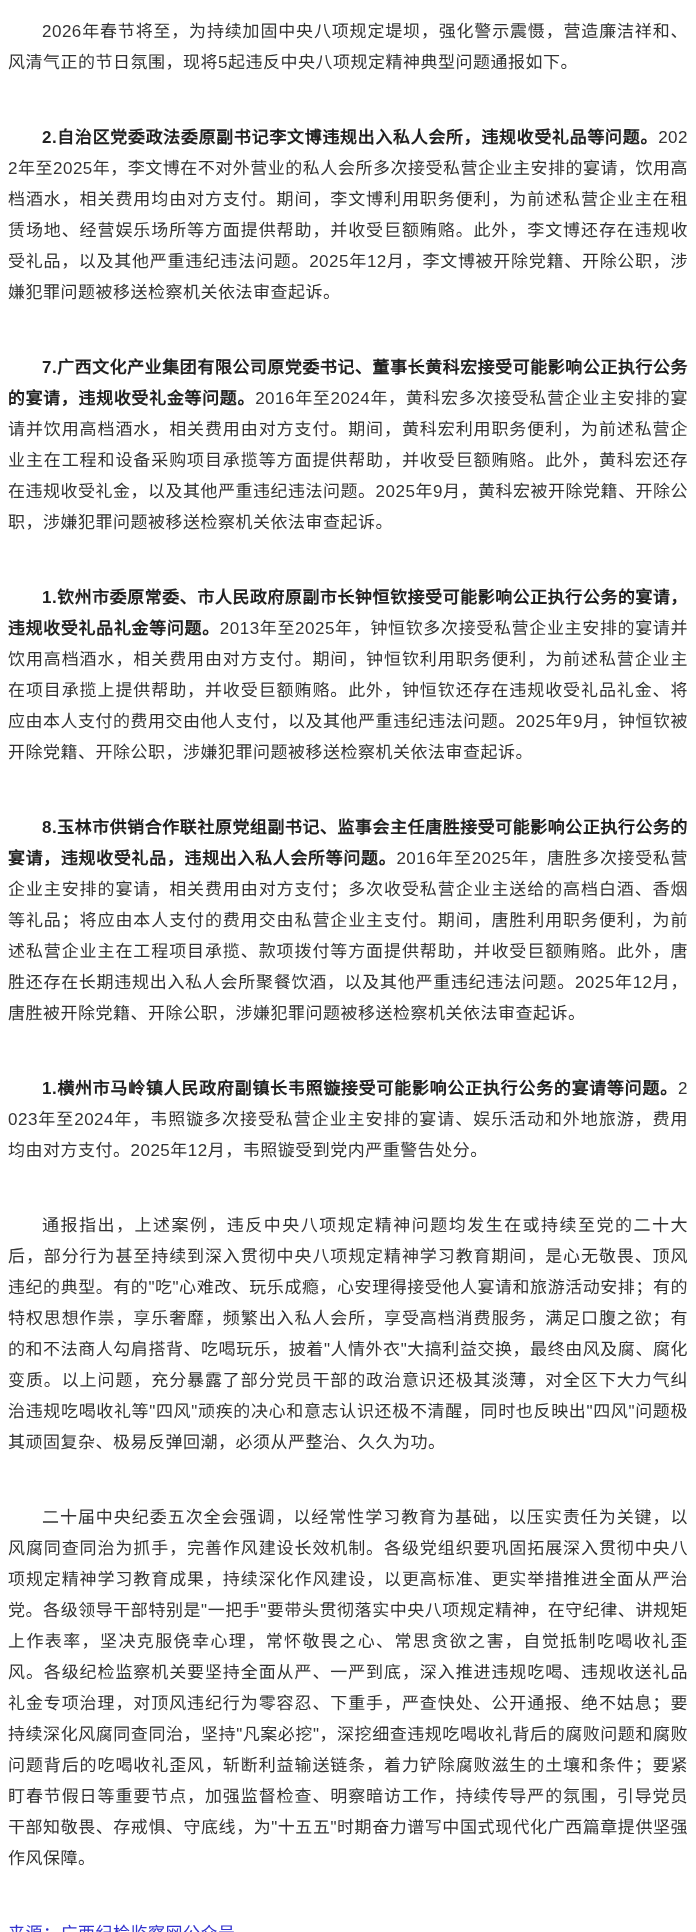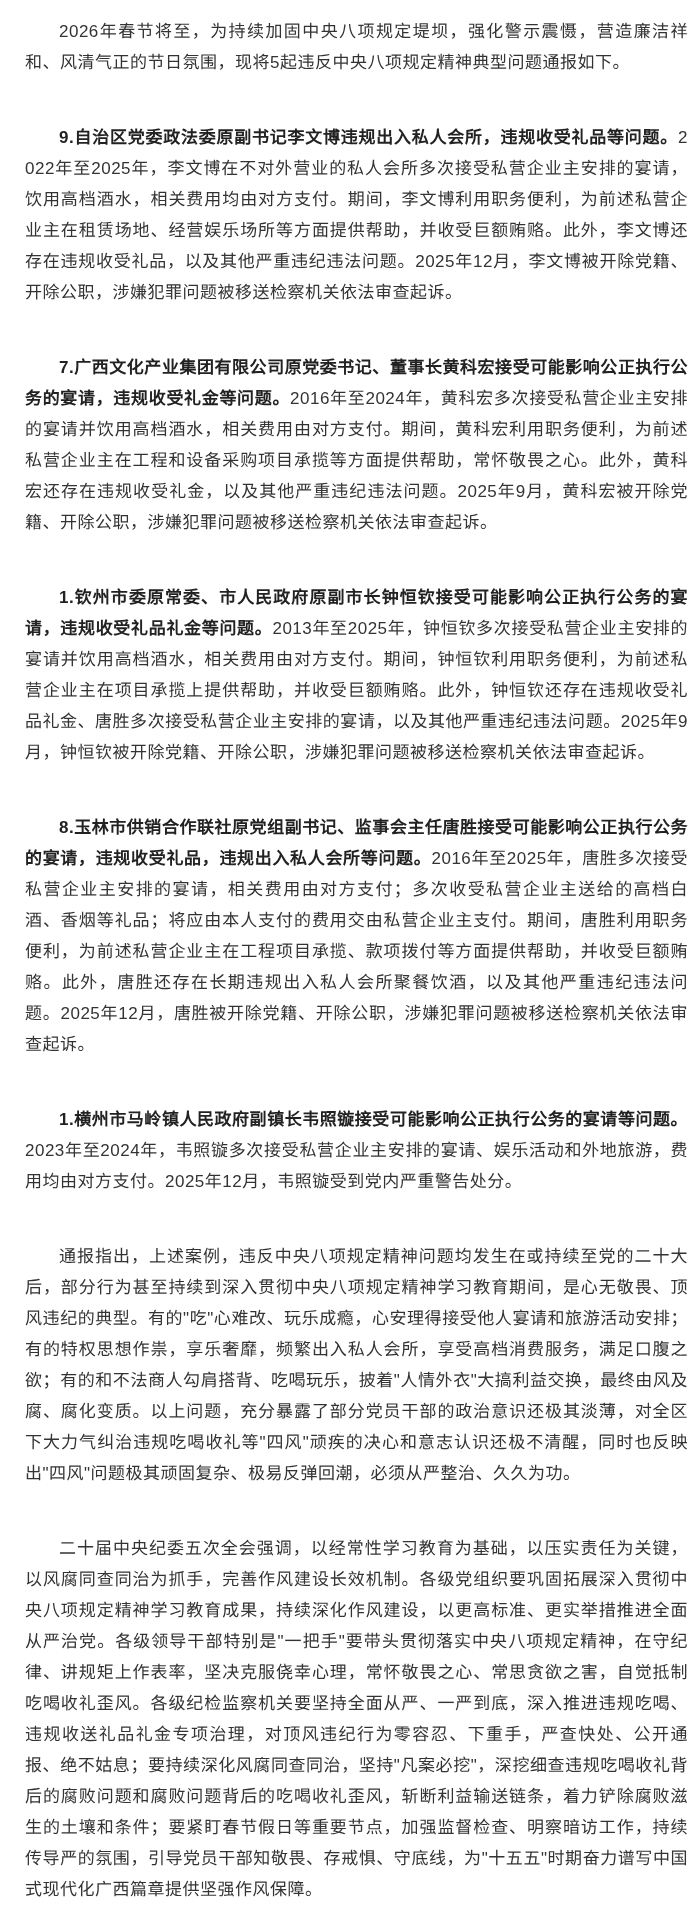--- a/index.html
+++ b/index.html
@@ -13,21 +13,21 @@
   .article {
     padding: 16px 8px 24px 8px;
   }
   .para {
     font-size: 17px;
     line-height: 31px;
     text-align: justify;
     text-indent: 2em;
     letter-spacing: 0.5px;
     color: #333333;
-    margin: 0 0 44px 17px;
+    margin: 0 0 44px 0;
     word-break: break-all;
   }
   .para:last-child { margin-bottom: 0; }
   .case-title {
     font-weight: bold;
     color: #222222;
   }
   .source-line {
     font-size: 17px;
     line-height: 31px;
@@ -38,29 +38,29 @@
   }
 </style>
 </head>
 <body>
 
 <div class="article">
 
   <p class="para">2026年春节将至，为持续加固中央八项规定堤坝，强化警示震慑，营造廉洁祥和、风清气正的节日氛围，现将5起违反中央八项规定精神典型问题通报如下。</p>
 
   <p class="para">
-    <strong class="case-title">9.自治区党委政法委原副书记李文博违规出入私人会所，违规收受礼品等问题。</strong><span>2022年至2025年，李文博在不对外营业的私人会所多次接受私营企业主安排的宴请，饮用高档酒水，相关费用均由对方支付。期间，李文博利用职务便利，为前述私营企业主在租赁场地、经营娱乐场所等方面提供帮助，并收受巨额贿赂。此外，李文博还存在违规收受礼品，以及其他严重违纪违法问题。2025年12月，李文博被开除党籍、开除公职，涉嫌犯罪问题被移送检察机关依法审查起诉。</span>
+    <strong class="case-title">2.自治区党委政法委原副书记李文博违规出入私人会所，违规收受礼品等问题。</strong><span>2022年至2025年，李文博在不对外营业的私人会所多次接受私营企业主安排的宴请，饮用高档酒水，相关费用均由对方支付。期间，李文博利用职务便利，为前述私营企业主在租赁场地、经营娱乐场所等方面提供帮助，并收受巨额贿赂。此外，李文博还存在违规收受礼品，以及其他严重违纪违法问题。2025年12月，李文博被开除党籍、开除公职，涉嫌犯罪问题被移送检察机关依法审查起诉。</span>
   </p>
 
   <p class="para">
-    <strong class="case-title">7.广西文化产业集团有限公司原党委书记、董事长黄科宏接受可能影响公正执行公务的宴请，违规收受礼金等问题。</strong><span>2016年至2024年，黄科宏多次接受私营企业主安排的宴请并饮用高档酒水，相关费用由对方支付。期间，黄科宏利用职务便利，为前述私营企业主在工程和设备采购项目承揽等方面提供帮助，常怀敬畏之心。此外，黄科宏还存在违规收受礼金，以及其他严重违纪违法问题。2025年9月，黄科宏被开除党籍、开除公职，涉嫌犯罪问题被移送检察机关依法审查起诉。</span>
+    <strong class="case-title">7.广西文化产业集团有限公司原党委书记、董事长黄科宏接受可能影响公正执行公务的宴请，违规收受礼金等问题。</strong><span>2016年至2024年，黄科宏多次接受私营企业主安排的宴请并饮用高档酒水，相关费用由对方支付。期间，黄科宏利用职务便利，为前述私营企业主在工程和设备采购项目承揽等方面提供帮助，并收受巨额贿赂。此外，黄科宏还存在违规收受礼金，以及其他严重违纪违法问题。2025年9月，黄科宏被开除党籍、开除公职，涉嫌犯罪问题被移送检察机关依法审查起诉。</span>
   </p>
 
   <p class="para">
-    <strong class="case-title">1.钦州市委原常委、市人民政府原副市长钟恒钦接受可能影响公正执行公务的宴请，违规收受礼品礼金等问题。</strong><span>2013年至2025年，钟恒钦多次接受私营企业主安排的宴请并饮用高档酒水，相关费用由对方支付。期间，钟恒钦利用职务便利，为前述私营企业主在项目承揽上提供帮助，并收受巨额贿赂。此外，钟恒钦还存在违规收受礼品礼金、唐胜多次接受私营企业主安排的宴请，以及其他严重违纪违法问题。2025年9月，钟恒钦被开除党籍、开除公职，涉嫌犯罪问题被移送检察机关依法审查起诉。</span>
+    <strong class="case-title">1.钦州市委原常委、市人民政府原副市长钟恒钦接受可能影响公正执行公务的宴请，违规收受礼品礼金等问题。</strong><span>2013年至2025年，钟恒钦多次接受私营企业主安排的宴请并饮用高档酒水，相关费用由对方支付。期间，钟恒钦利用职务便利，为前述私营企业主在项目承揽上提供帮助，并收受巨额贿赂。此外，钟恒钦还存在违规收受礼品礼金、将应由本人支付的费用交由他人支付，以及其他严重违纪违法问题。2025年9月，钟恒钦被开除党籍、开除公职，涉嫌犯罪问题被移送检察机关依法审查起诉。</span>
   </p>
 
   <p class="para">
     <strong class="case-title">8.玉林市供销合作联社原党组副书记、监事会主任唐胜接受可能影响公正执行公务的宴请，违规收受礼品，违规出入私人会所等问题。</strong><span>2016年至2025年，唐胜多次接受私营企业主安排的宴请，相关费用由对方支付；多次收受私营企业主送给的高档白酒、香烟等礼品；将应由本人支付的费用交由私营企业主支付。期间，唐胜利用职务便利，为前述私营企业主在工程项目承揽、款项拨付等方面提供帮助，并收受巨额贿赂。此外，唐胜还存在长期违规出入私人会所聚餐饮酒，以及其他严重违纪违法问题。2025年12月，唐胜被开除党籍、开除公职，涉嫌犯罪问题被移送检察机关依法审查起诉。</span>
   </p>
 
   <p class="para">
     <strong class="case-title">1.横州市马岭镇人民政府副镇长韦照镟接受可能影响公正执行公务的宴请等问题。</strong><span>2023年至2024年，韦照镟多次接受私营企业主安排的宴请、娱乐活动和外地旅游，费用均由对方支付。2025年12月，韦照镟受到党内严重警告处分。</span>
   </p>
 

